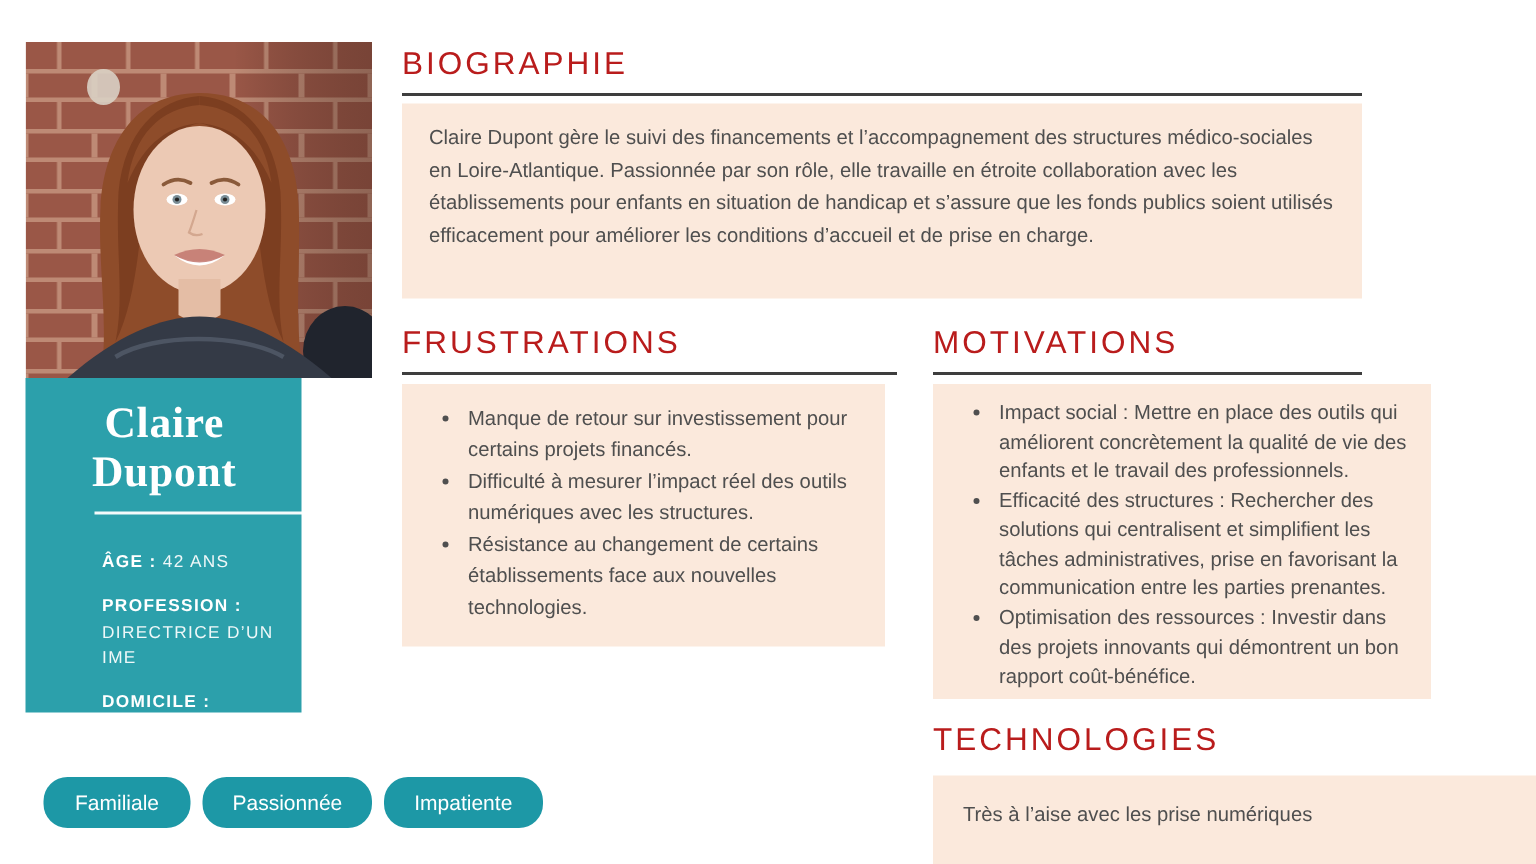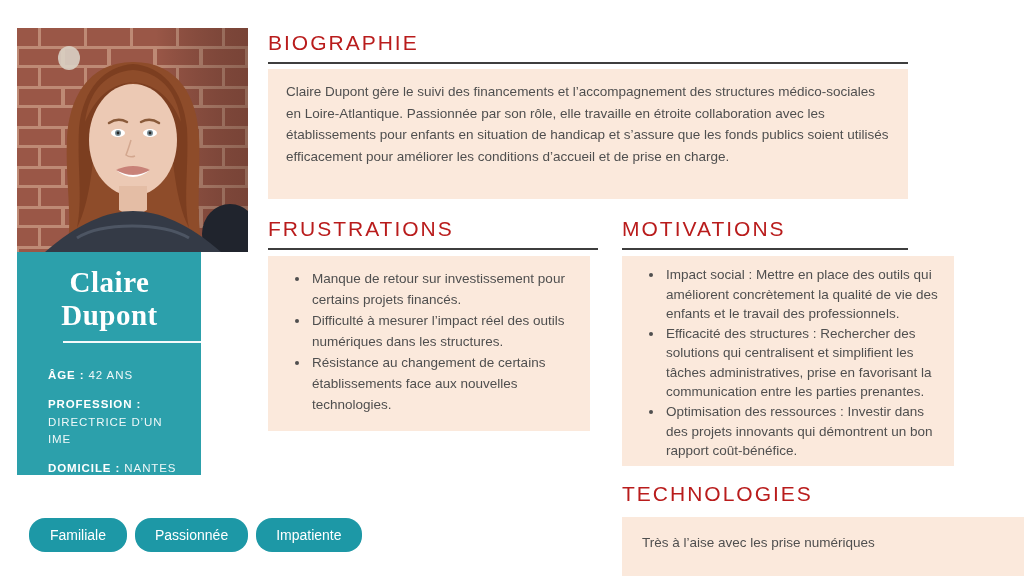--- a/index.html
+++ b/index.html
@@ -10,21 +10,21 @@
   
   .photo { position:absolute; left:17px; top:28px; width:231px; height:224px; overflow:hidden; }
   .photo svg { display:block; width:100%; height:100%; }
 
   .info-panel { position:absolute; left:17px; top:252px; width:184px; height:223px;
                 background:#2CA0AB; color:#ffffff; padding:12px 14px 0 31px; }
   .name { font-family:"Liberation Serif", serif; font-weight:700; font-size:29px;
           letter-spacing:.5px; text-align:center; margin-left:-16px; margin-top:2px; color:#ffffff; }
   .name-rule { width:169px; height:2px; background:rgba(255,255,255,.95); margin:9px auto 0 auto; margin-left:15px; }
   .details { margin-top:24px; }
-  .detail { font-size:11.5px; line-height:1.55; letter-spacing:.9px; margin-bottom:11px; }
+  .detail { font-size:11.5px; line-height:1.55; letter-spacing:.9px; margin-bottom:11px;margin-left:20px; }
   .dl { font-weight:700; color:#ffffff; }
   .dv { font-weight:400; color:rgba(255,255,255,.92); }
 
   .tags { position:absolute; left:29px; top:518px; display:flex; gap:8px; }
   .tag { background:#1D98A6; color:#ffffff; border:none; border-radius:16px; height:34px;
          min-width:98px; padding:0 20px; font-family:"Liberation Sans", sans-serif;
          font-size:14px; cursor:pointer; }
 
   
   .sec { position:absolute; }
@@ -133,21 +133,21 @@
       <p>Claire Dupont gère le suivi des financements et l’accompagnement des structures médico-sociales en Loire-Atlantique. Passionnée par son rôle, elle travaille en étroite collaboration avec les établissements pour enfants en situation de handicap et s’assure que les fonds publics soient utilisés efficacement pour améliorer les conditions d’accueil et de prise en charge.</p>
     </div>
   </section>
 
   <section class="sec" id="sec-frustrations">
     <h2 class="sec-title">FRUSTRATIONS</h2>
     <div class="sec-rule"></div>
     <div class="block">
       <ul>
         <li>Manque de retour sur investissement pour certains projets financés.</li>
-        <li>Difficulté à mesurer l’impact réel des outils numériques dans les structures.</li>
+        <li>Difficulté à mesurer l’impact réel des outils numériques avec les structures.</li>
         <li>Résistance au changement de certains établissements face aux nouvelles technologies.</li>
       </ul>
     </div>
   </section>
 
   <section class="sec" id="sec-motivations">
     <h2 class="sec-title">MOTIVATIONS</h2>
     <div class="sec-rule"></div>
     <div class="block">
       <ul>

